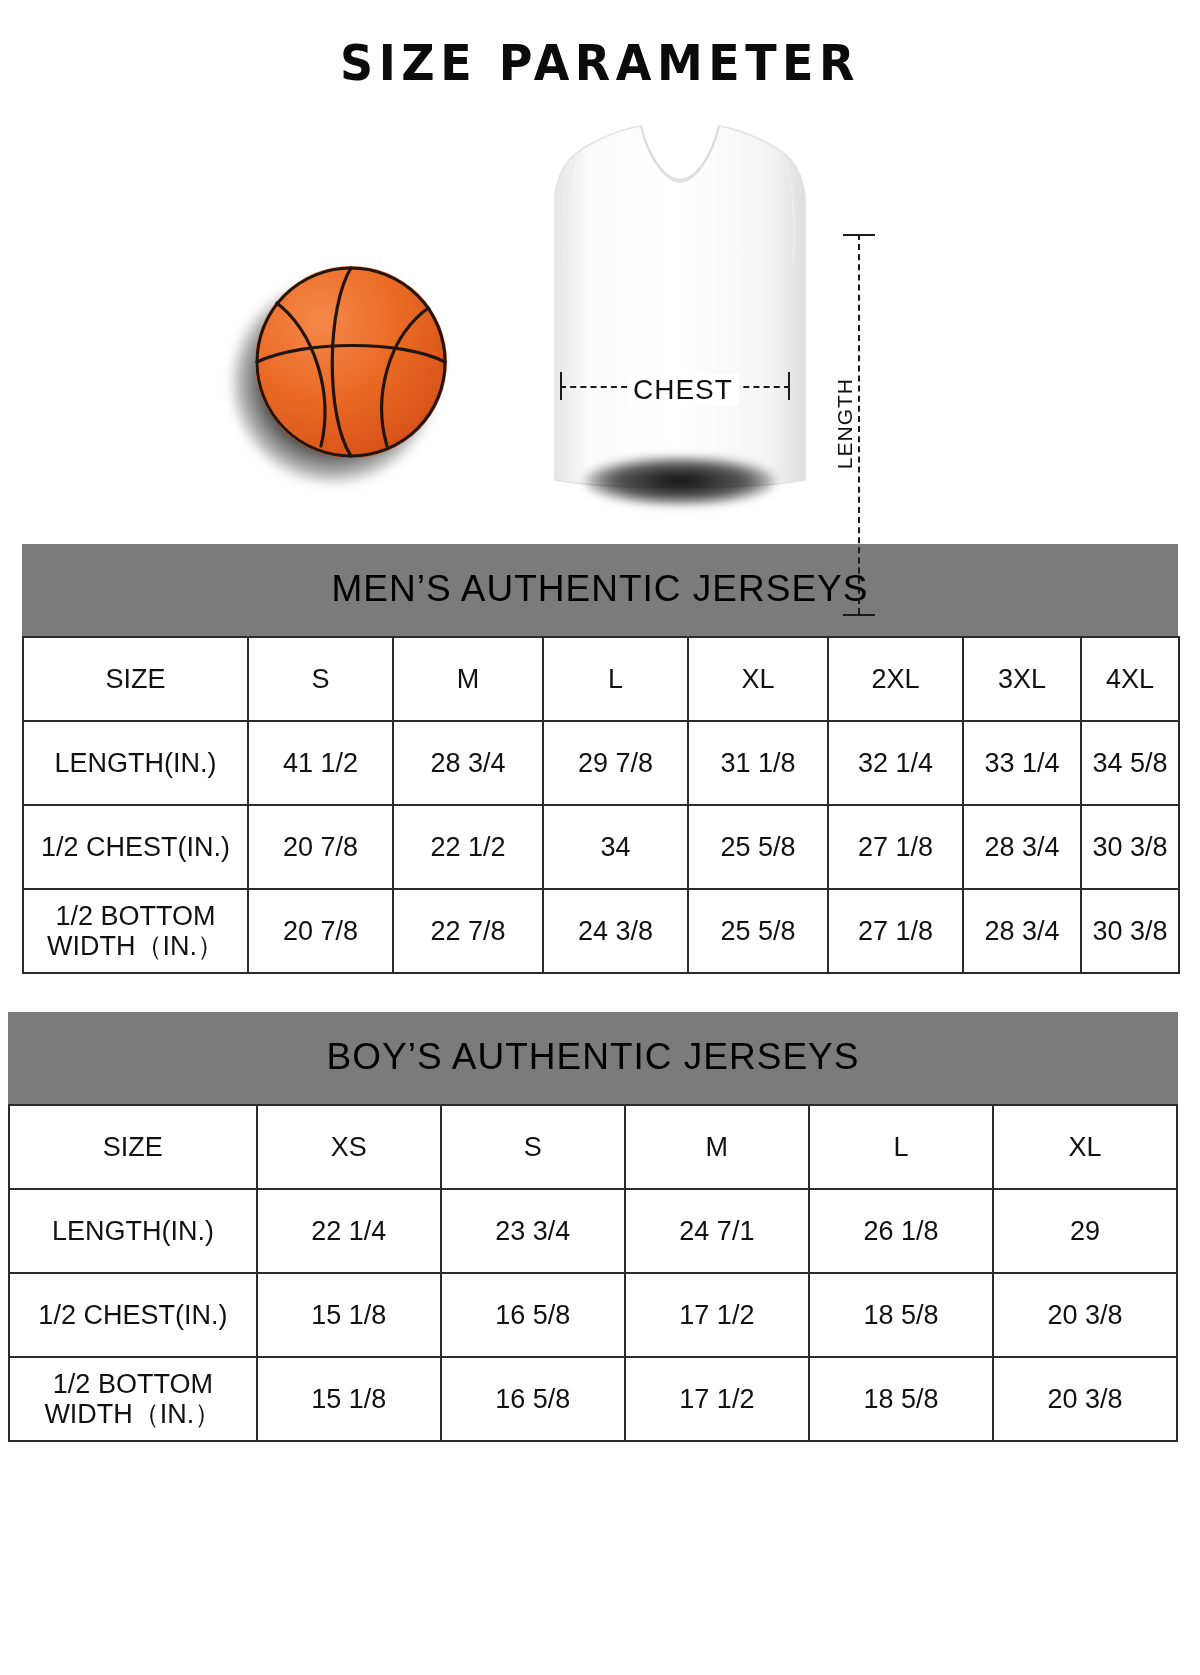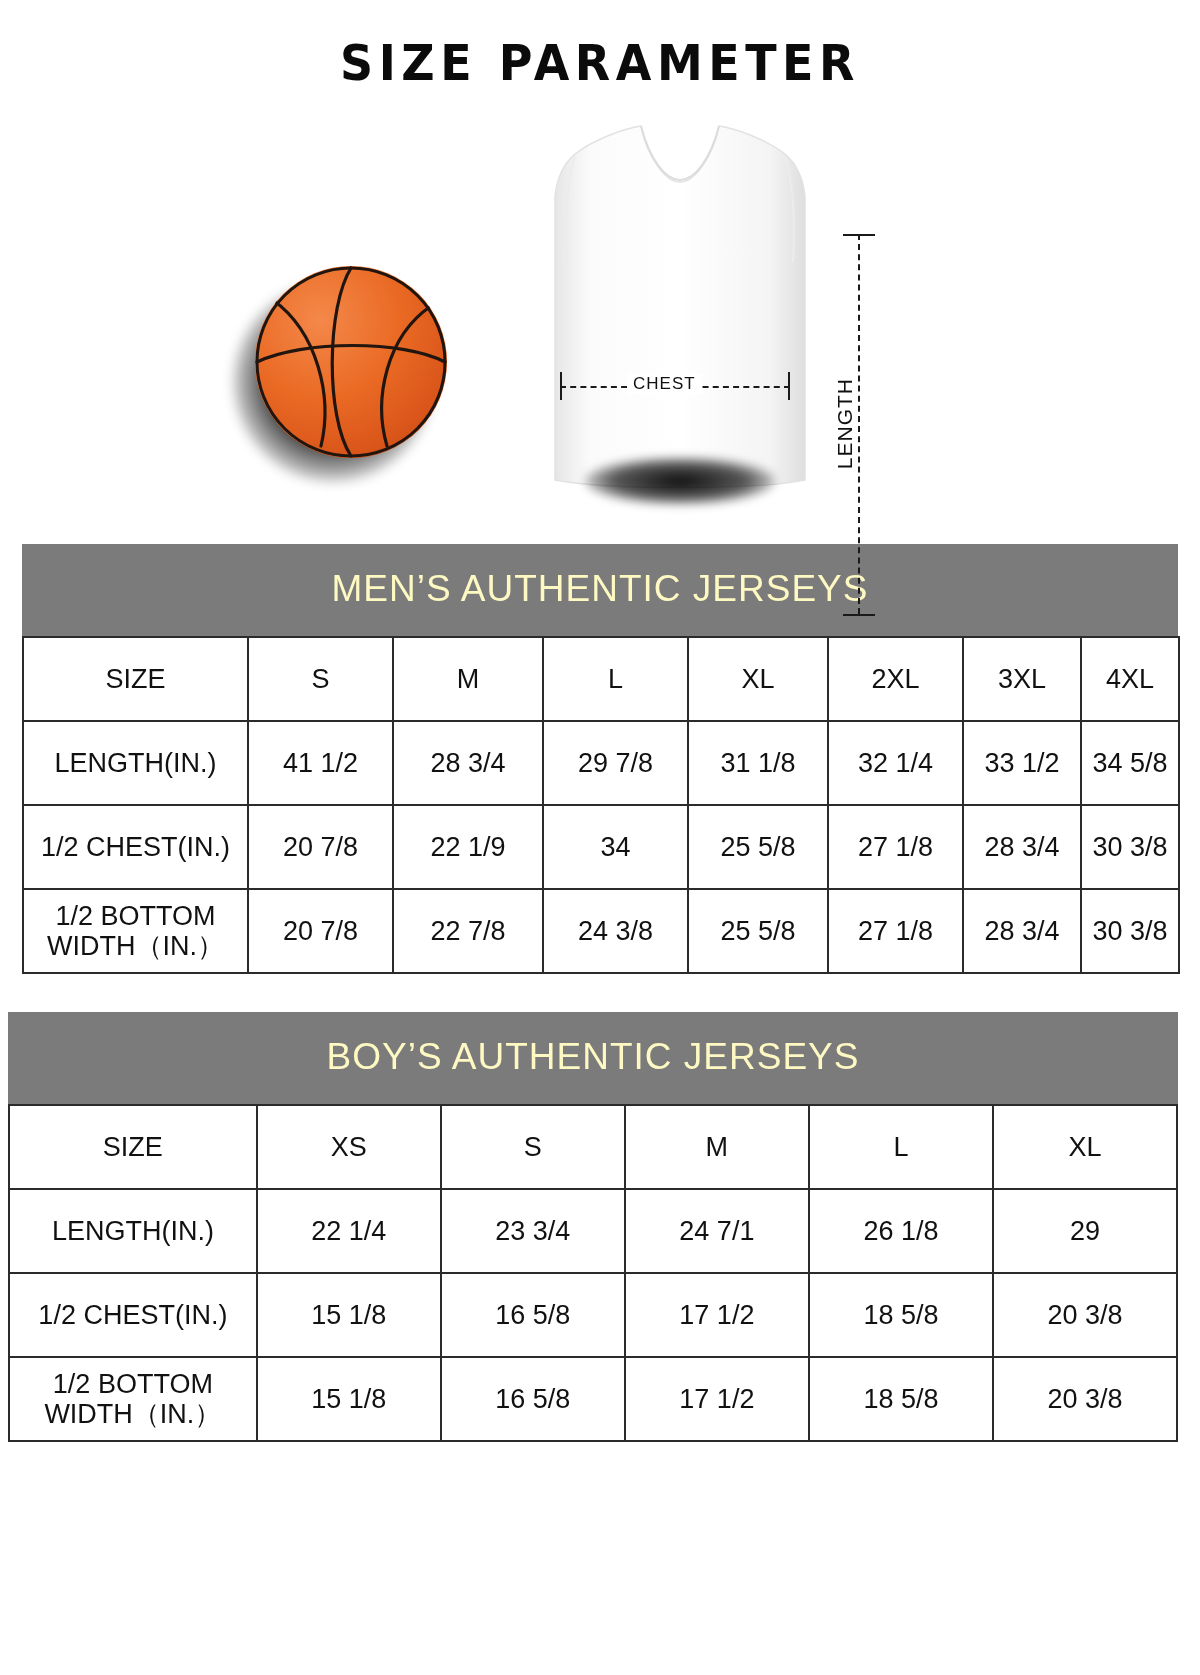--- a/index.html
+++ b/index.html
@@ -108,21 +108,21 @@
     border-left: 2px solid #1a1a1a;
   }
   .chest-cap-l { left: 560px; }
   .chest-cap-r { left: 788px; }
   .chest-label {
     position: absolute;
     left: 627px;
     top: 270px;
     background: #ffffff;
     padding: 0 6px;
-    font-size: 17px;
+    font-size: 28px;
     letter-spacing: 1px;
     color: #111;
   }
 
   .len-line {
     position: absolute;
     left: 858px;
     top: 130px;
     height: 380px;
     border-left: 2px dashed #1a1a1a;
@@ -148,21 +148,21 @@
     transform: rotate(180deg);
     color: #111;
   }
 
   
   .table-block { margin: 0 22px; }
   .table-block + .table-block { margin-top: 38px; margin-left: 8px; }
 
   .tbl-head {
     background: #7b7b7b;
-    color: #fef9c3;
+    color: #000000;
     text-align: center;
     font-size: 37px;
     letter-spacing: 1px;
     padding: 22px 0 24px;
     border: 2px solid #7b7b7b;
   }
 
   table.size {
     width: 100%;
     border-collapse: collapse;
@@ -284,27 +284,27 @@
           <td>3XL</td>
           <td>4XL</td>
         </tr>
         <tr>
           <td class="rowlabel">LENGTH(IN.)</td>
           <td>41  1/2</td>
           <td>28  3/4</td>
           <td>29  7/8</td>
           <td>31  1/8</td>
           <td>32  1/4</td>
-          <td>33  1/2</td>
+          <td>33  1/4</td>
           <td>34  5/8</td>
         </tr>
         <tr>
           <td class="rowlabel">1/2 CHEST(IN.)</td>
           <td>20  7/8</td>
-          <td>22  1/9</td>
+          <td>22  1/2</td>
           <td>34</td>
           <td>25  5/8</td>
           <td>27  1/8</td>
           <td>28  3/4</td>
           <td>30  3/8</td>
         </tr>
         <tr>
           <td class="rowlabel two-line">
             <div>1/2 BOTTOM</div>
             <div>WIDTH（IN.）</div>

